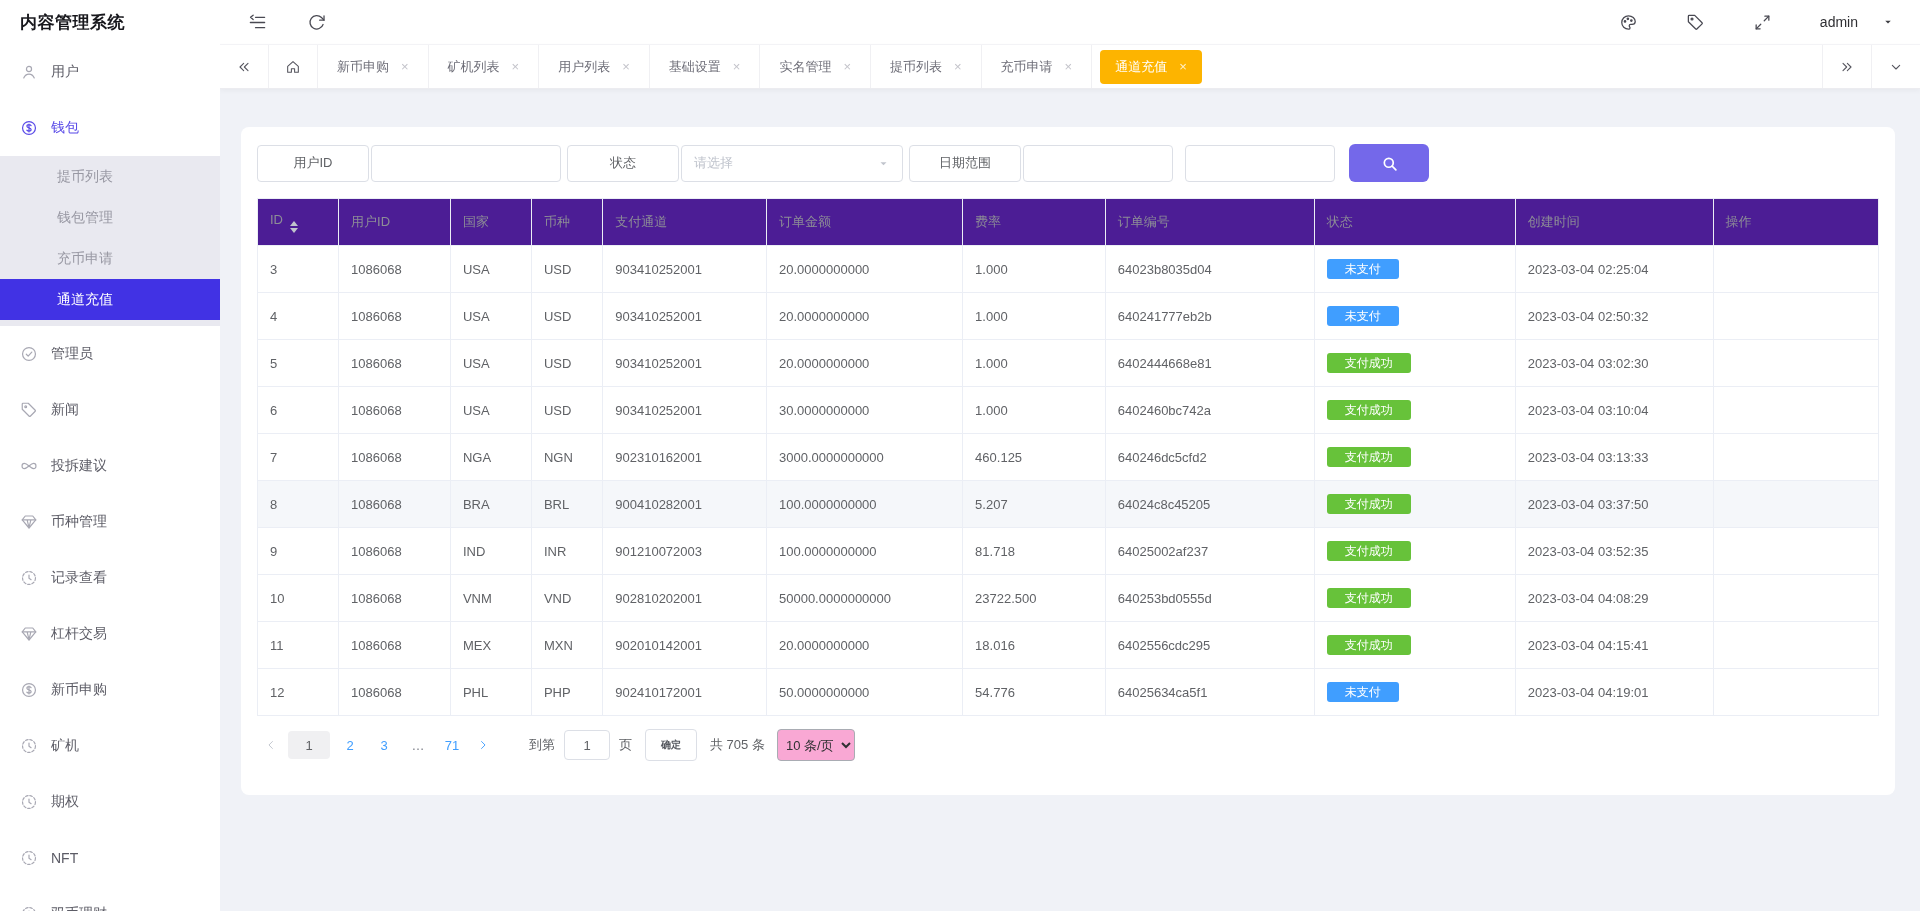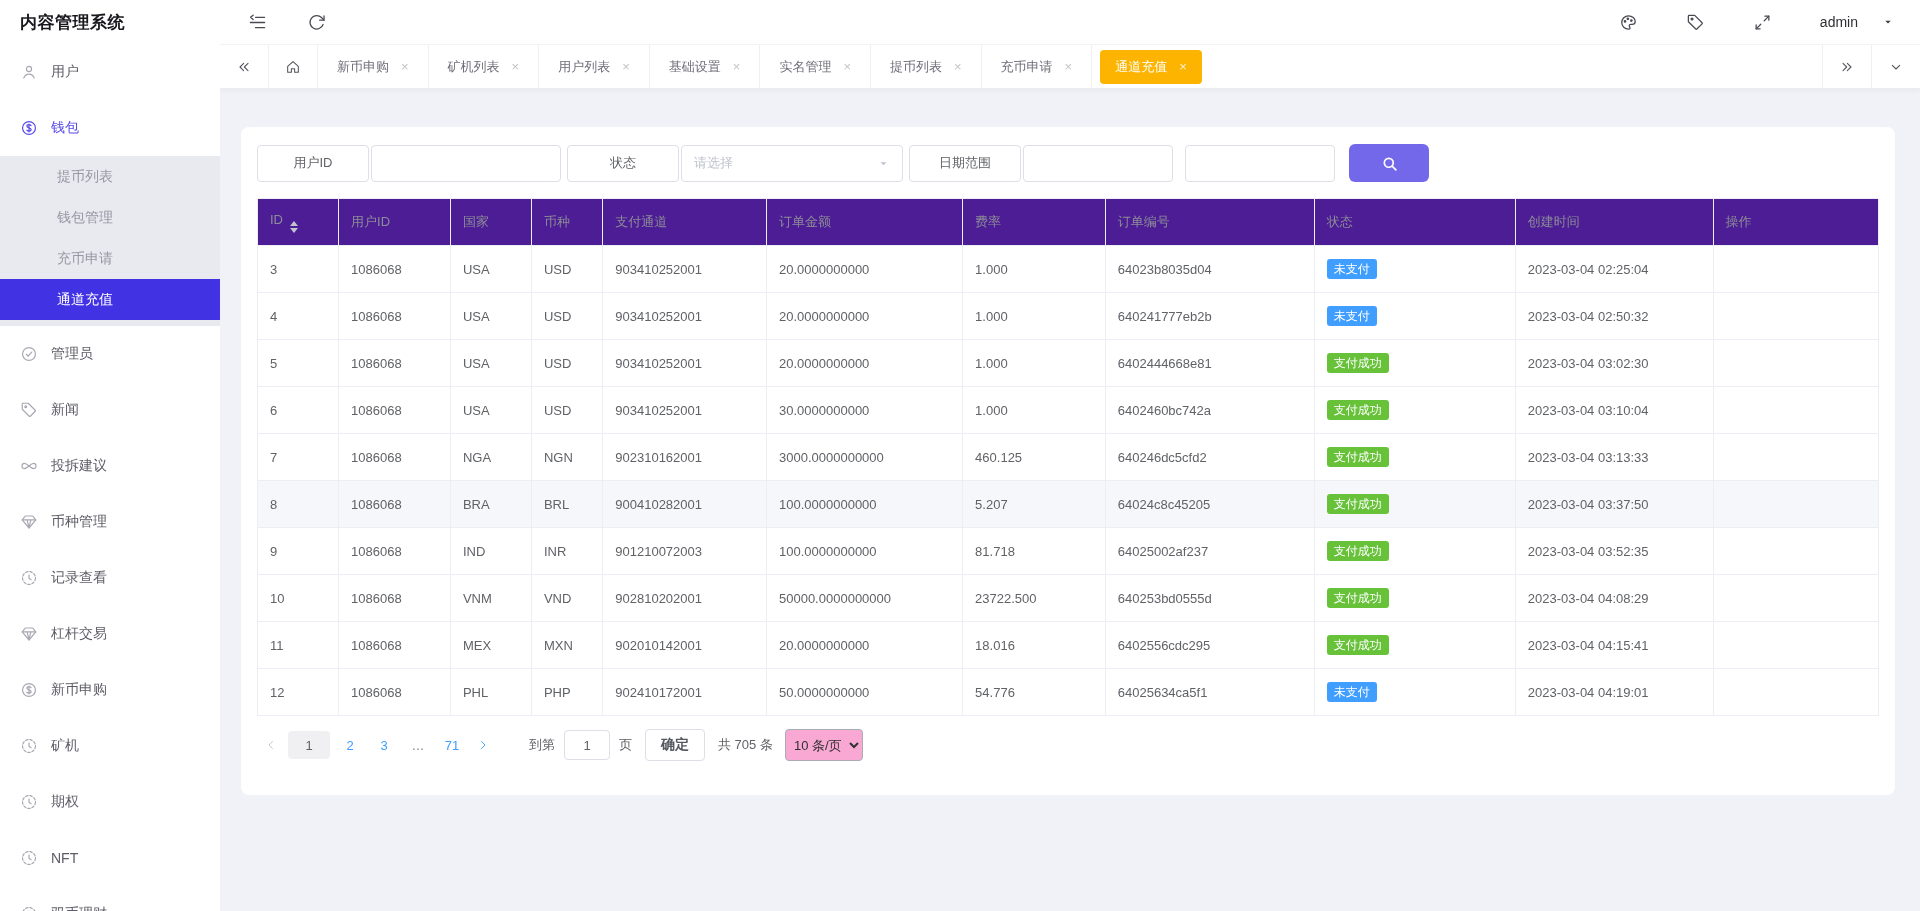--- a/index.html
+++ b/index.html
@@ -80,40 +80,40 @@
   table { width:100%; border-collapse:collapse; table-layout:fixed; font-size:13px; }
   thead th { background:#4c1d95; color:#8d8d96; font-weight:normal; text-align:left;
              height:47px; padding:0 12px; border:1px solid #ebeef5; }
   tbody td { height:47px; padding:0 12px; color:#606266; border:1px solid #ebeef5;
              overflow:hidden; white-space:nowrap; text-overflow:ellipsis; background:#fff; }
   tr.hl td { background:#f5f7fa; }
   .sort { display:inline-flex; flex-direction:column; margin-left:7px; vertical-align:-2px; }
   .sort i { display:block; width:0; height:0; border-left:4px solid transparent; border-right:4px solid transparent; }
   .sort .up { border-bottom:5px solid #c0c4cc; margin-bottom:2px; }
   .sort .dn { border-top:5px solid #c0c4cc; }
-  .badge { display:inline-block; padding:4px 7px; border-radius:3px; font-size:12px; color:#fff; line-height:1; }
+  .badge { display:inline-block; padding:4px 18px; border-radius:3px; font-size:12px; color:#fff; line-height:1; }
   .badge.blue { background:var(--badge_unpaid_blue,#409eff); }
   .badge.green { background:var(--badge_success_green,#67c23a); }
 
   
   .pagination { display:flex; align-items:center; margin-top:13px; font-size:13px; color:#606266; }
   .pg-arrow { min-width:28px; height:28px; display:flex; align-items:center; justify-content:center; cursor:pointer; }
   .pg-arrow .icon { width:14px; height:14px; }
   .pg-arrow.prev { color:#c0c4cc; }
   .pg-arrow.next { color:var(--link_blue,#409eff); }
   .page-btn { min-width:28px; height:28px; padding:0 5px; margin:0 3px; border-radius:4px;
               display:flex; align-items:center; justify-content:center;
               color:var(--link_blue,#409eff); cursor:pointer; }
   .page-btn.current { background:#f0f0f2; color:#606266; min-width:42px; cursor:default; }
   .page-btn.ellipsis { color:#7b7e87; cursor:default; }
   .jump-prefix { margin-left:32px; }
   .jump-input { width:46px; height:30px; border:1px solid #dcdfe6; border-radius:4px;
                 text-align:center; font-size:13px; color:#606266; margin:0 9px; outline:none; }
   .confirm-btn { height:32px; padding:0 15px; margin:0 11px 0 13px; background:#fff;
-                 border:1px solid #dcdfe6; border-radius:4px; font-size:14px; font-weight:bold;
+                 border:1px solid #dcdfe6; border-radius:4px; font-size:10px; font-weight:bold;
                  color:#55585f; cursor:pointer; }
   .total { margin:0 12px 0 2px; }
   .size-select { height:32px; border:1px solid #a9acb3; border-radius:4px; font-size:13px;
                  color:#303133; padding:0 4px; background:#f9a8d4; outline:none; }
 </style>
 </head>
 <body>
 
 <div class="app">
 

